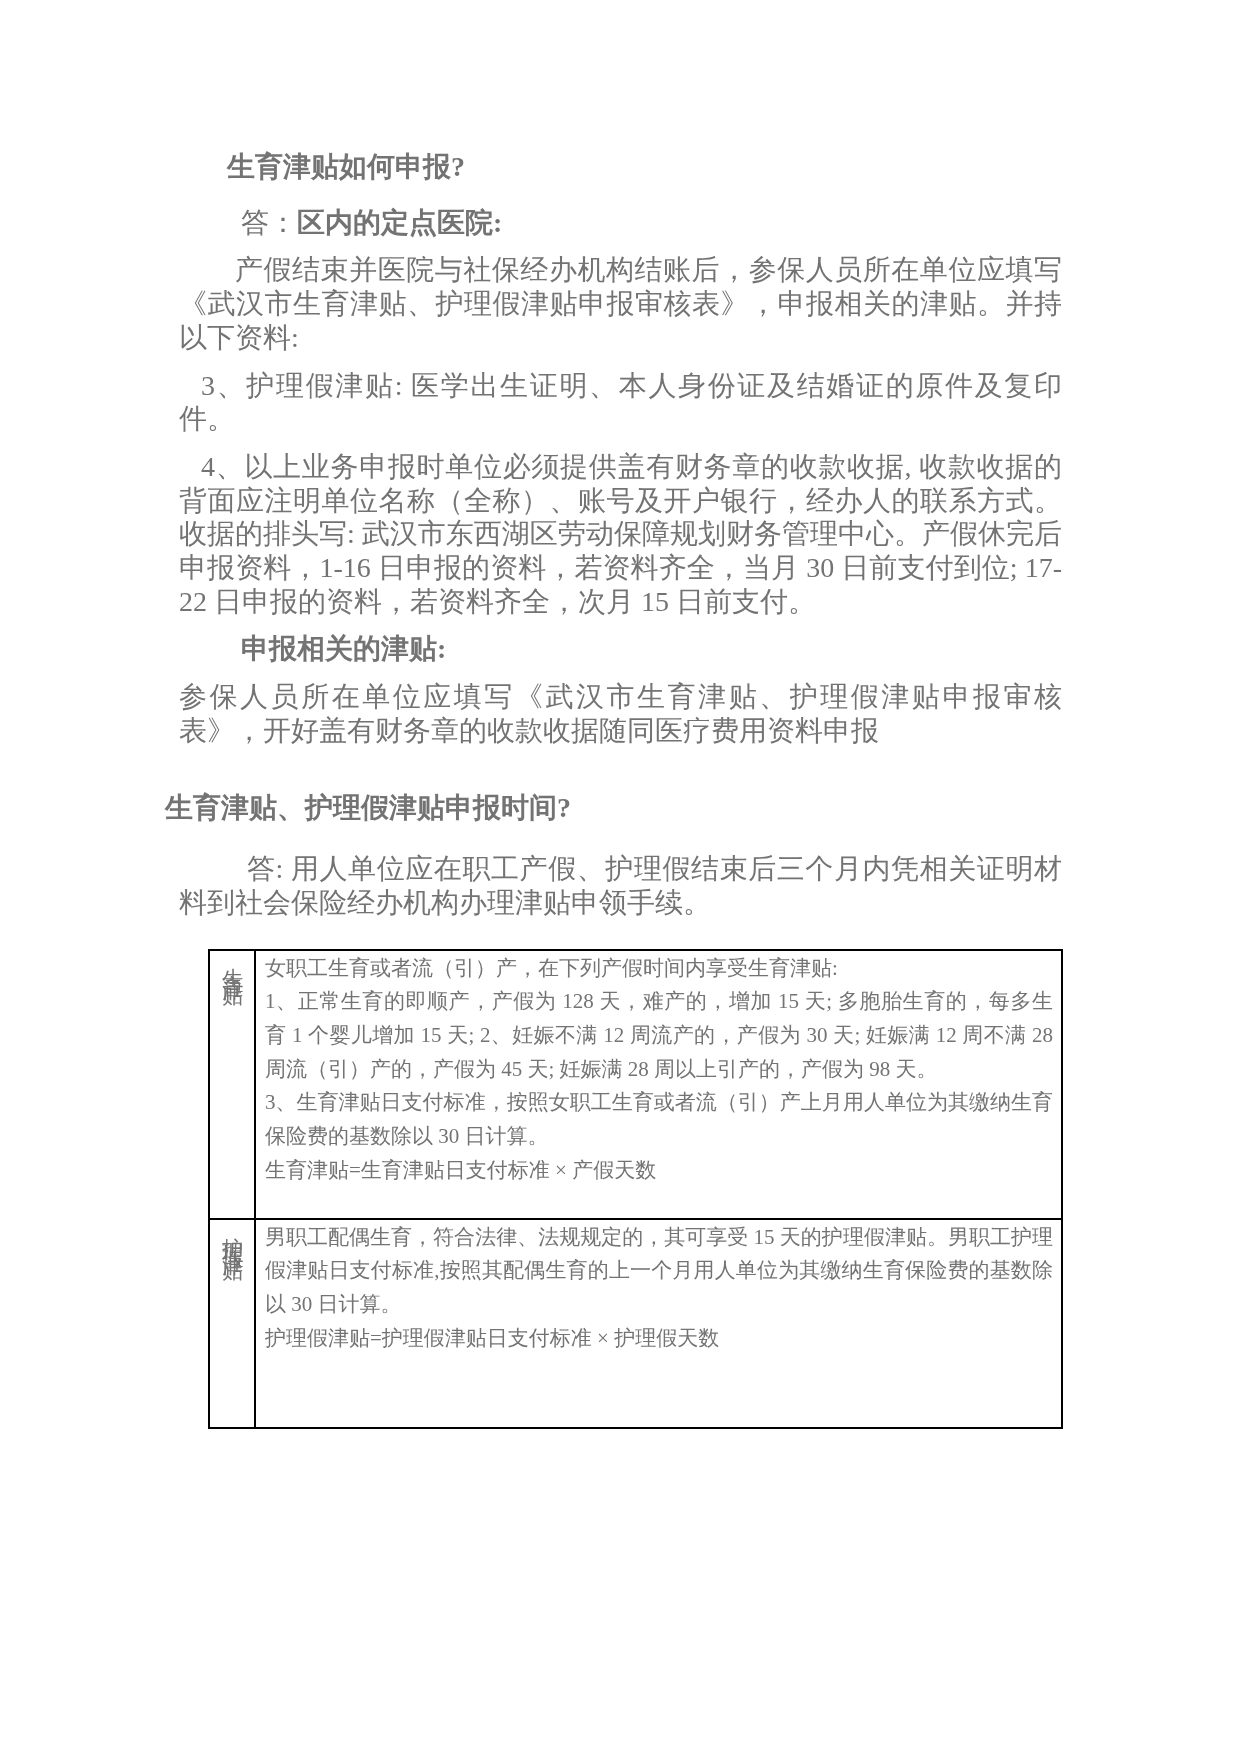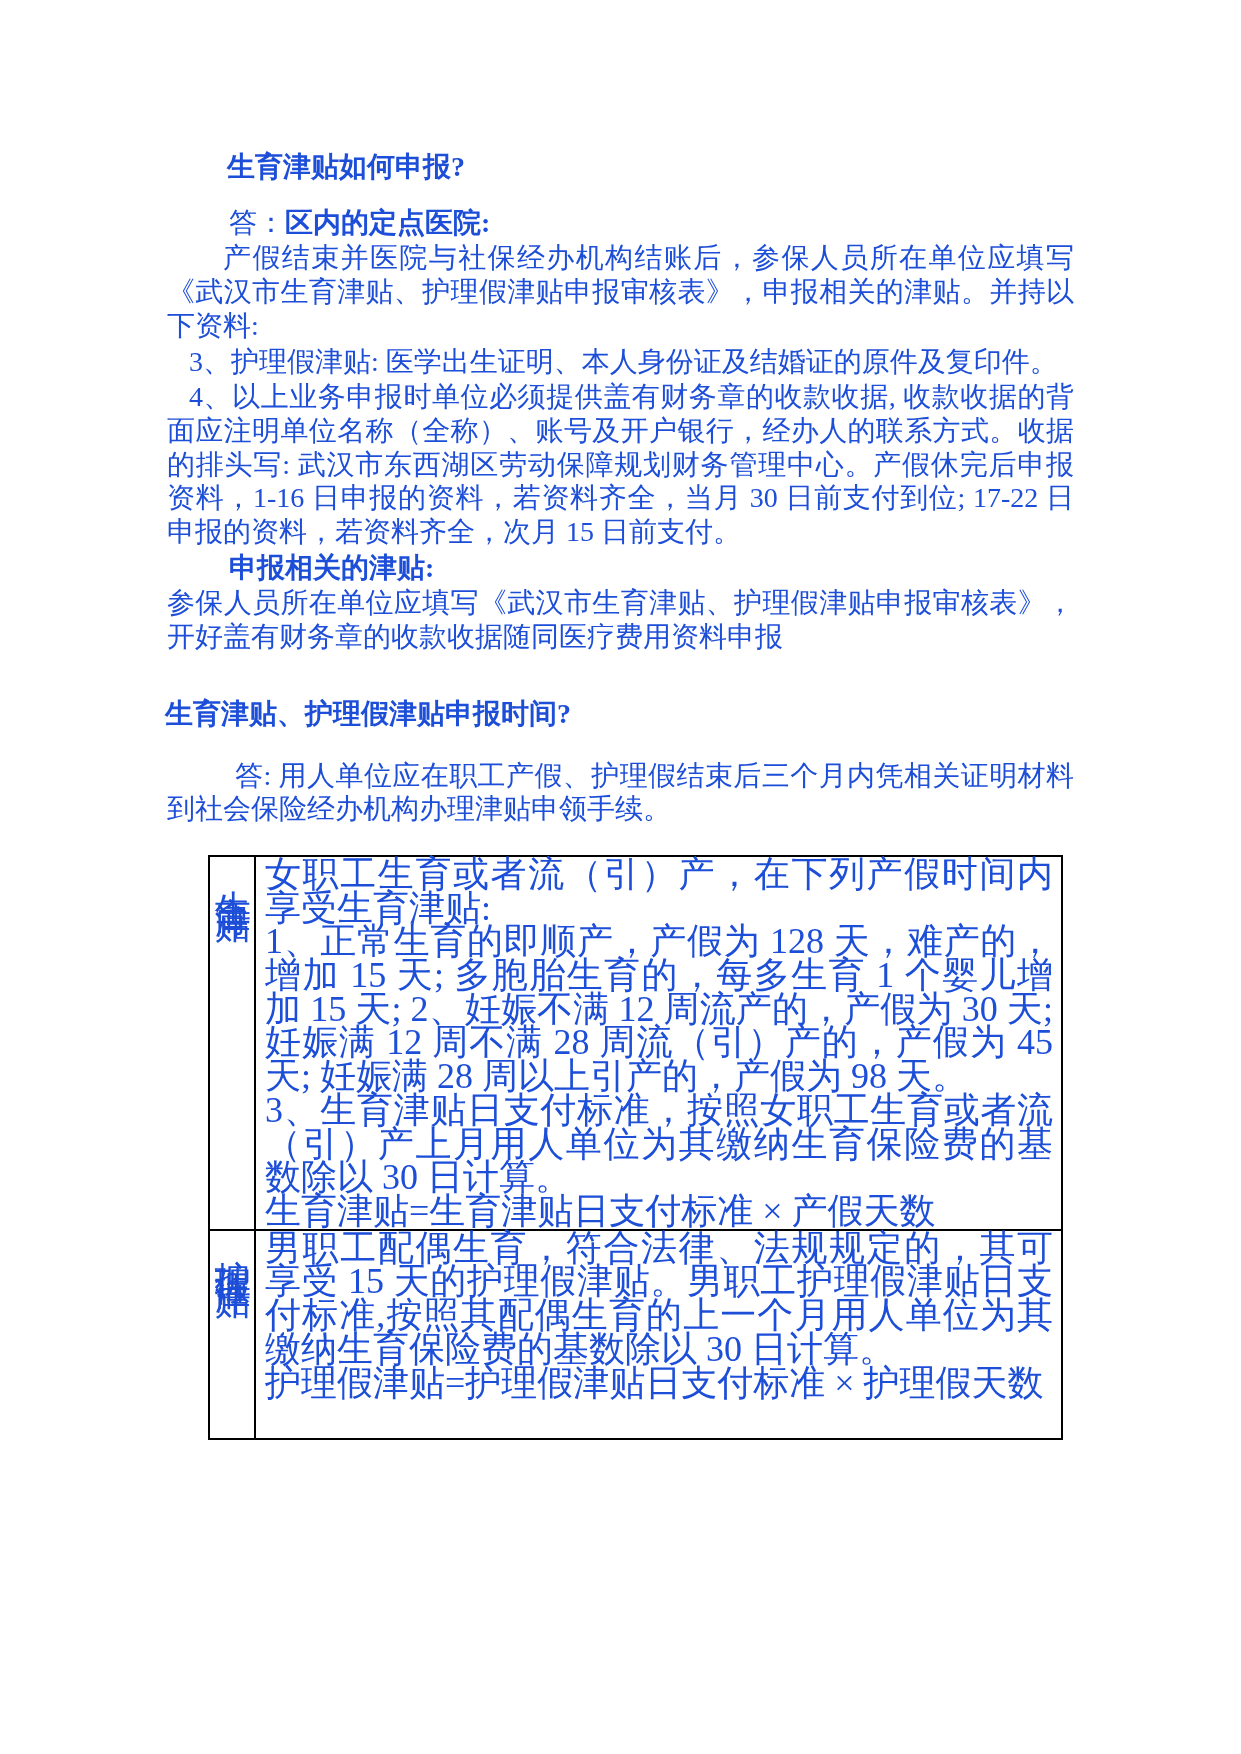--- a/index.html
+++ b/index.html
@@ -2,32 +2,32 @@
 <html><head>
 <meta charset="utf-8">
 <style>
   html,body{margin:0;padding:0;background:#888;}
   .page{
     position:relative;
     width:1241px;height:1754px;
     background:#ffffff;
     margin:0 auto;
     font-family:"Liberation Serif","DejaVu Serif",serif;
-    color:#1d4ed8;
+    color:#737373;
     overflow:hidden;
   }
   .content{
     position:absolute;
     left:165px;top:150px;
     width:911px;
     font-size:28px;
     line-height:33.7px;
     text-align:justify;
   }
-  .content p{margin:2px;}
+  .content p{margin:14px;}
   h1,h2,h3{
     font-size:28px;line-height:33.7px;margin:0;font-weight:bold;text-align:left;
   }
   .h-q1{text-indent:62px;margin-bottom:22px;}
   .ans1{text-indent:62px;}
   .ans1 .bold{font-weight:bold;}
   .p-intro{text-indent:56px;}
   .p-num{text-indent:22px;}
   .p-bold-sub{font-weight:bold;text-indent:62px;}
   .p-outside{text-indent:0;}
@@ -35,21 +35,21 @@
   .ans2{text-indent:68px;}
   .h-q3{text-indent:68px;margin-top:18px;}
   table.benefits{
     border-collapse:collapse;
     margin:29px 0 0 43px;
     width:855px;
     table-layout:fixed;
   }
   table.benefits td{
     border:2px solid #000;
-    font-size:36px;
+    font-size:21px;
     line-height:33.7px;
     vertical-align:top;
   }
   td.label-cell{
     width:44px;
     vertical-align:middle;
     text-align:center;
     padding:0;
   }
   .v-label{

